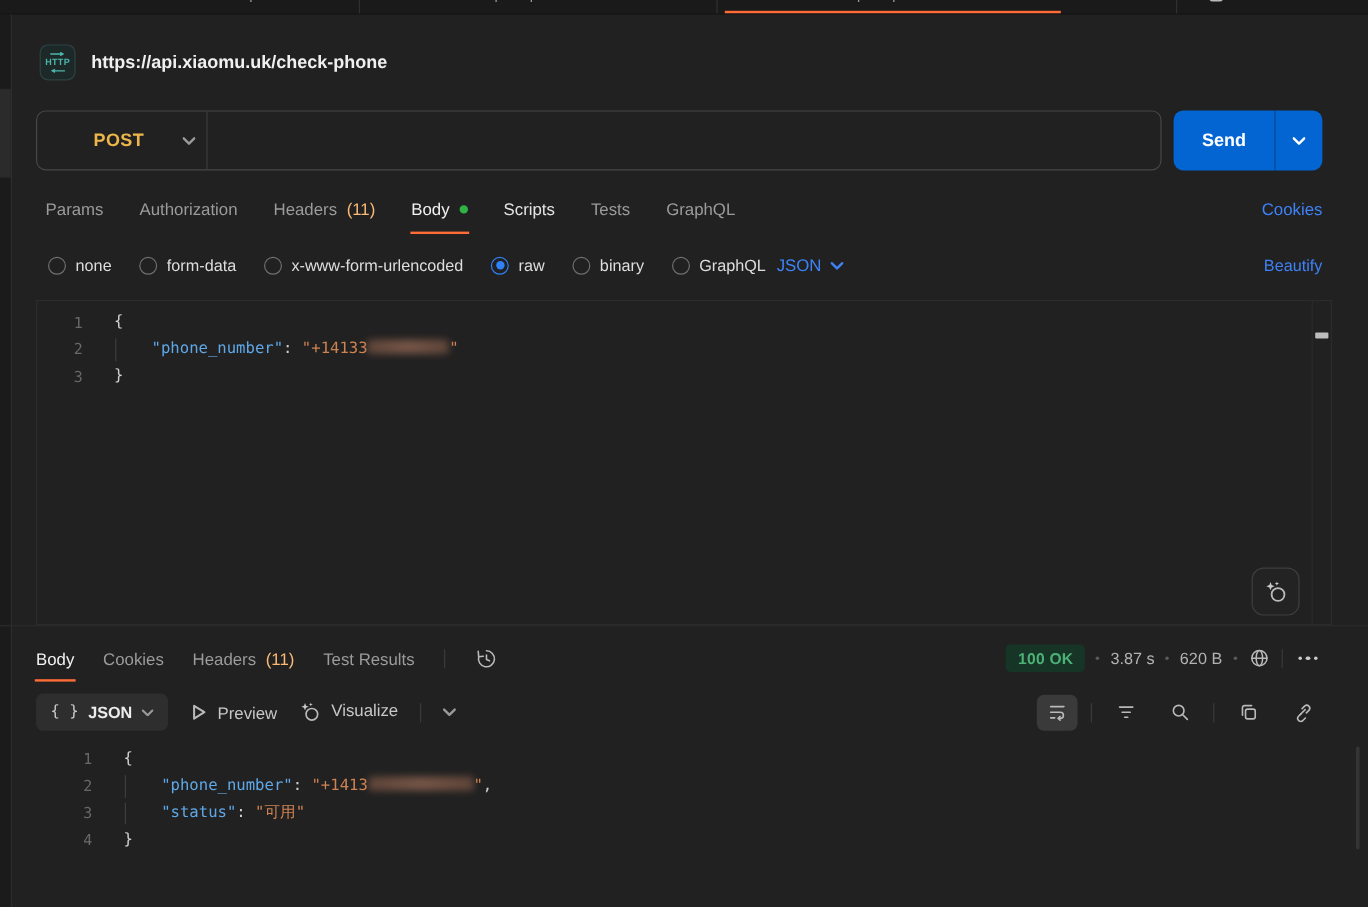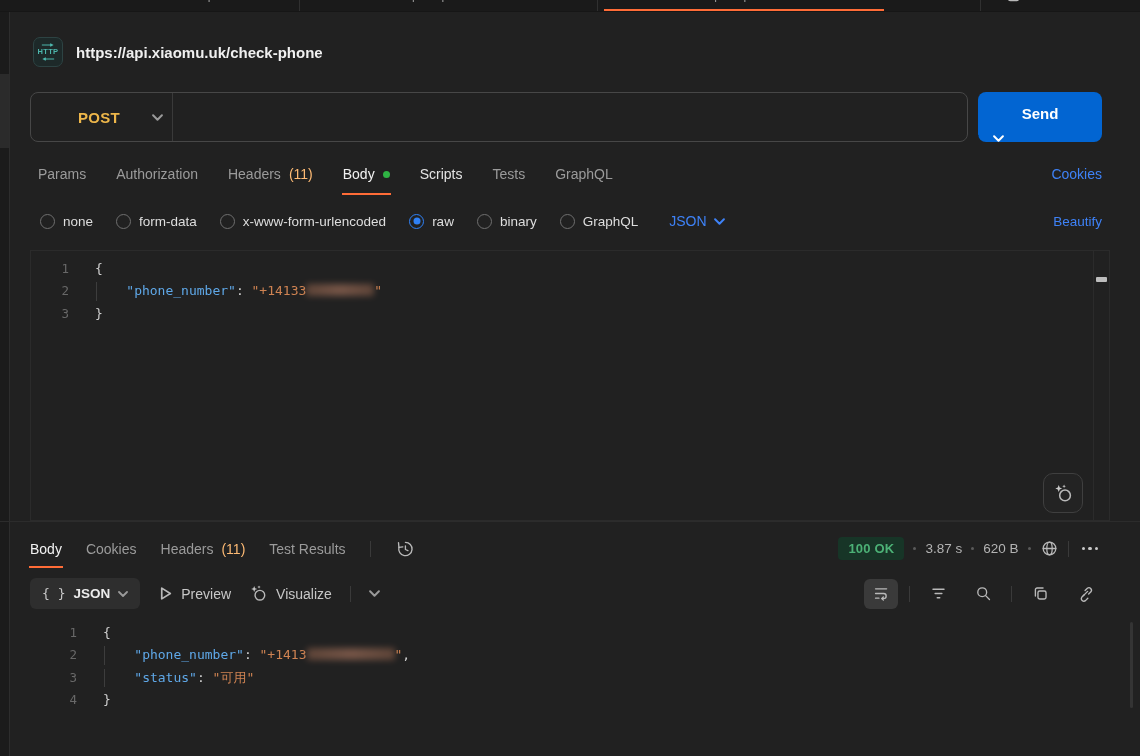--- a/index.html
+++ b/index.html
@@ -35,37 +35,37 @@
   .save-caret { width:36px; display:flex; align-items:center; justify-content:center; }
 
   
   .url-row { position:absolute; top:92px; left:30px; right:38px; height:50px; display:flex; gap:10px; }
   .method-url { flex:1; border:1px solid #474747; border-radius:8px; display:flex; align-items:center; background:#212121; }
   .method-sel { width:142px; height:100%; display:flex; align-items:center; padding-left:47px; border-right:1px solid #3a3a3a; cursor:pointer; }
   .method-sel .mtxt { color:#edb64a; font-size:15px; font-weight:700; letter-spacing:.3px; }
   .method-sel svg { margin-left:32px; }
   .url-text { padding-left:16px; font-size:14.5px; color:#e8e8e8; font-weight:500; white-space:nowrap; }
   .url-text .enter { color:#8a8a8a; font-weight:400; margin-left:6px; }
-  .send-btn { width:124px; background:#0265d2; border-radius:8px; display:flex; align-items:stretch; overflow:hidden;flex-direction:column; }
+  .send-btn { width:124px; background:#0265d2; border-radius:8px; display:flex; align-items:stretch; overflow:hidden; }
   .send-main { flex:1; display:flex; align-items:center; justify-content:center; color:#fff; font-size:15px; font-weight:700; cursor:pointer; }
   .send-caret { width:40px; border-left:1px solid rgba(0,0,0,.3); display:flex; align-items:center; justify-content:center; }
 
   
   .req-tabs-row { position:absolute; top:153px; left:38px; right:38px; height:42px; display:flex; align-items:center; gap:12px; font-size:14px; }
   .tab { position:relative; height:100%; display:flex; align-items:center; gap:8px; color:#9b9b9b; cursor:pointer; }
   .tab.bright { color:#e4e4e4; }
   .tab.active { color:#f2f2f2; }
   .tab.active::after { content:""; position:absolute; left:-1px; right:-1px; bottom:0; height:2px; background:#ff6c37; }
   .tab .count { color:#fdba74; }
   .tab .dot { width:7px; height:7px; border-radius:50%; background:#2fb344; }
   .link-blue { color:#3e82f7; cursor:pointer; }
   .ml-auto { margin-left:auto; }
 
   
-  .radio-row { position:absolute; top:204px; left:40px; right:38px; height:34px; display:flex; align-items:center; gap:29px; font-size:13.5px; color:#dedede; }
+  .radio-row { position:absolute; top:204px; left:40px; right:38px; height:34px; display:flex; align-items:center; gap:7px; font-size:13.5px; color:#dedede; }
   .ropt { display:flex; align-items:center; gap:8px; cursor:pointer; }
   .rdo { width:15px; height:15px; border:1.5px solid #6f6f6f; border-radius:50%; position:relative; flex:none; }
   .rdo.sel { border-color:#2f81f7; }
   .rdo.sel::after { content:""; position:absolute; left:50%; top:50%; transform:translate(-50%,-50%); width:7px; height:7px; border-radius:50%; background:#2f81f7; }
   .lang-sel { display:flex; align-items:center; gap:7px; color:#3e82f7; font-size:14px; cursor:pointer; margin-left:2px; }
 
   
   .editor { font-family:"DejaVu Sans Mono", monospace; font-size:13px; }
   .req-editor { position:absolute; top:250px; left:30px; width:1080px; height:271px; border:1px solid #2b2b2b; background:#212121; padding-top:7px; }
   .crow { display:flex; line-height:22.3px; }
@@ -88,21 +88,21 @@
   .badge { background:#173527; color:#4cb176; font-size:13px; font-weight:600; padding:4px 10px; border-radius:4px; letter-spacing:.2px; }
   .sep-dot { width:3px; height:3px; border-radius:50%; background:#5a5a5a; }
   .meta { color:#b3b3b3; font-size:13.5px; }
   .more-dots { display:flex; gap:3px; padding:0 4px; cursor:pointer; }
   .more-dots i { width:3.5px; height:3.5px; border-radius:50%; background:#c9c9c9; }
 
   .resp-toolbar { position:absolute; top:577px; left:30px; right:38px; height:33px; display:flex; align-items:center; gap:18px; }
   .json-pill { height:31px; background:#2e2e2e; border-radius:6px; display:flex; align-items:center; gap:8px; padding:0 12px; cursor:pointer; }
   .json-pill .braces { font-family:"DejaVu Sans Mono", monospace; font-size:13px; color:#c9c9c9; }
   .json-pill .jlabel { font-size:13.5px; color:#ececec; font-weight:600; }
-  .tool { display:flex; align-items:center; gap:8px; color:#c7c7c7; font-size:14px; cursor:pointer; }
+  .tool { display:flex; align-items:flex-start; gap:8px; color:#c7c7c7; font-size:14px; cursor:pointer; }
   .right-icons { margin-left:auto; display:flex; align-items:center; gap:11px; }
   .icon-btn { width:34px; height:30px; display:flex; align-items:center; justify-content:center; border-radius:6px; cursor:pointer; }
   .icon-btn.active { background:#3a3a3a; }
 
   .resp-editor { position:absolute; top:616px; left:30px; right:0; bottom:0; padding-top:6px; }
   .resp-editor .ln { width:47px; }
   .resp-scroll { position:absolute; right:7px; top:6px; width:3px; height:86px; background:#343434; border-radius:2px; }
 
   svg.ic { stroke:#b9b9b9; fill:none; stroke-width:1.6; stroke-linecap:round; stroke-linejoin:round; }
   svg.chev { stroke:#9a9a9a; fill:none; stroke-width:1.8; stroke-linecap:round; stroke-linejoin:round; }

